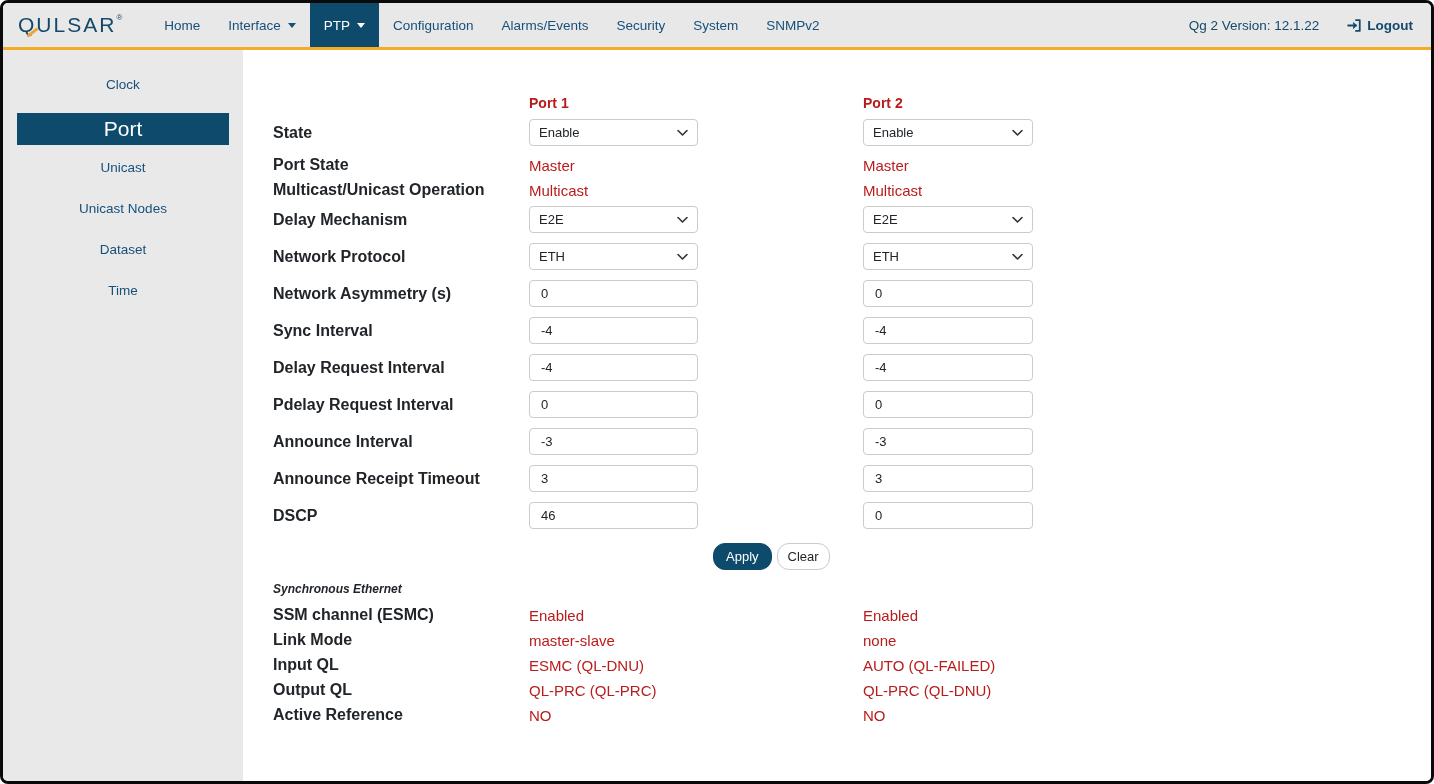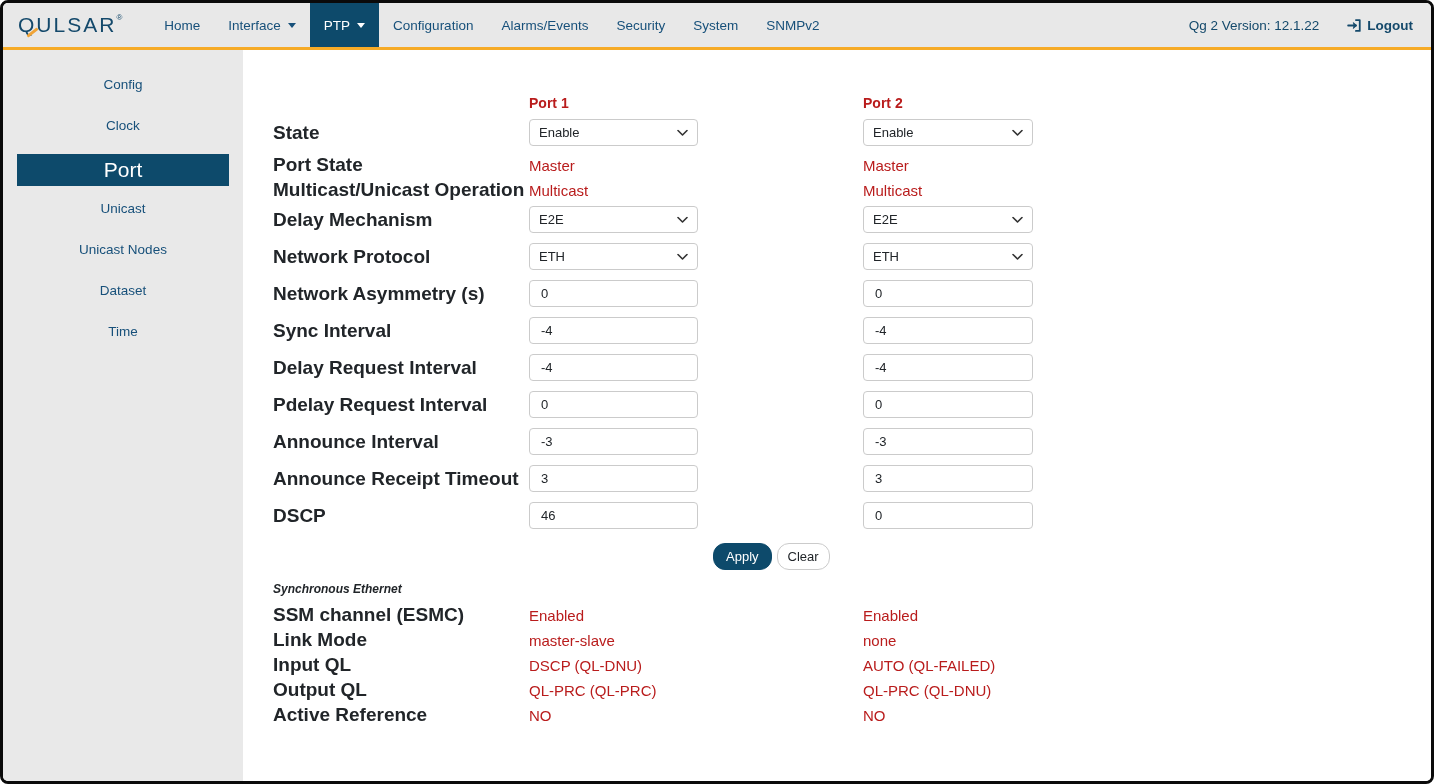--- a/index.html
+++ b/index.html
@@ -57,21 +57,21 @@
     color:#17507a; font-size:13.5px; cursor:pointer;
   }
   .side-item.active {
     background:#0d4a6b; color:#ffffff;
     font-size:21px; height:32px; margin:0 14px 10px;
   }
 
   .main { flex:1; padding:44px 0 0 30px; background:#ffffff; overflow:hidden; }
 
   .form-row { display:flex; align-items:center; }
-  .f-label { width:256px; flex-shrink:0; font-size:19px; font-weight:700; color:#212529; }
+  .f-label { width:256px; flex-shrink:0; font-size:16px; font-weight:700; color:#212529; }
   .f-col1 { width:169px; flex-shrink:0; position:relative; }
   .f-col2 { width:170px; flex-shrink:0; margin-left:165px; position:relative; }
   .col-header { font-size:14px; font-weight:700; color:#b91c1c; }
   .static-val { font-size:15px; color:#b91c1c; }
 
   .row-h18 { height:18px; margin-bottom:7px; }
   .row-h27 { height:27px; margin-bottom:10px; }
 
   select.ctl {
     width:100%; height:27px;
@@ -148,23 +148,20 @@
         </svg>
         <span>Logout</span>
       </span>
     </div>
   </header>
 
   <div class="body-wrap">
 
     <aside class="sidebar">
       <div class="side-item">
-          <span>Config</span>
-        </div>
-      <div class="side-item">
           <span>Clock</span>
         </div>
       <div class="side-item active">
           <span>Port</span>
         </div>
       <div class="side-item">
           <span>Unicast</span>
         </div>
       <div class="side-item">
           <span>Unicast Nodes</span>
@@ -301,21 +298,21 @@
       </div>
 
       <div class="form-row row-h18">
         <div class="f-label">Link Mode</div>
         <div class="f-col1 static-val">master-slave</div>
         <div class="f-col2 static-val">none</div>
       </div>
 
       <div class="form-row row-h18">
         <div class="f-label">Input QL</div>
-        <div class="f-col1 static-val">DSCP (QL-DNU)</div>
+        <div class="f-col1 static-val">ESMC (QL-DNU)</div>
         <div class="f-col2 static-val">AUTO (QL-FAILED)</div>
       </div>
 
       <div class="form-row row-h18">
         <div class="f-label">Output QL</div>
         <div class="f-col1 static-val">QL-PRC (QL-PRC)</div>
         <div class="f-col2 static-val">QL-PRC (QL-DNU)</div>
       </div>
 
       <div class="form-row row-h18">

